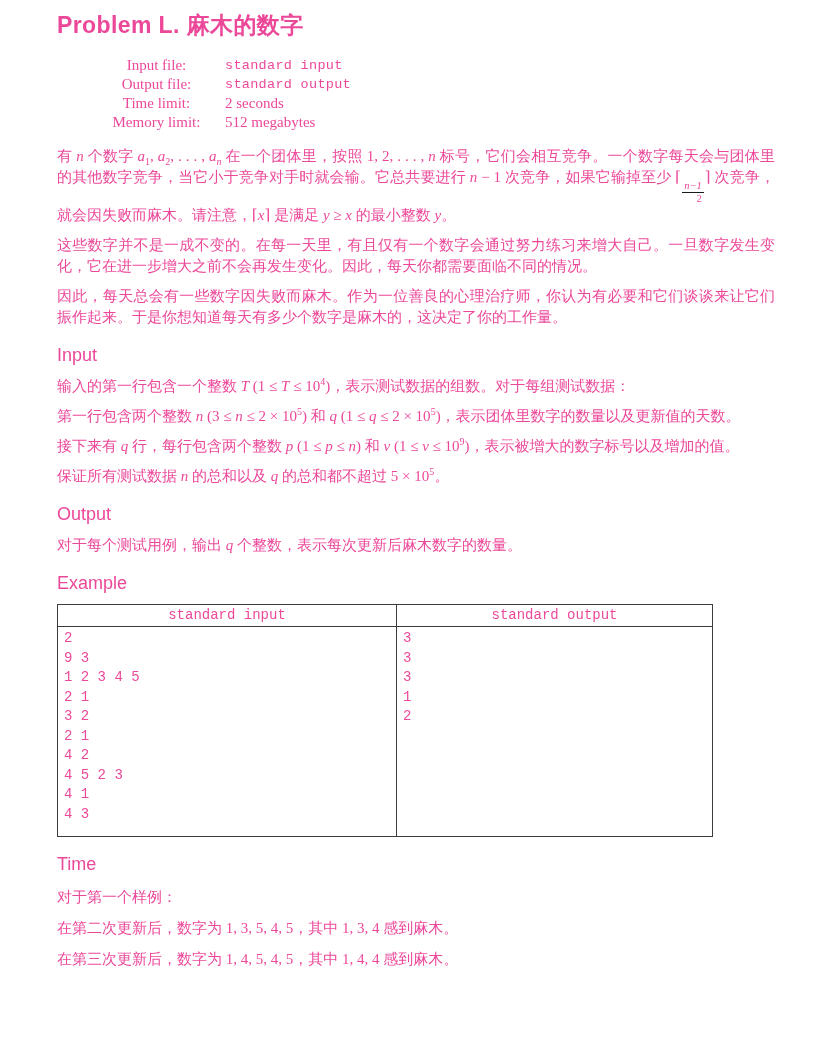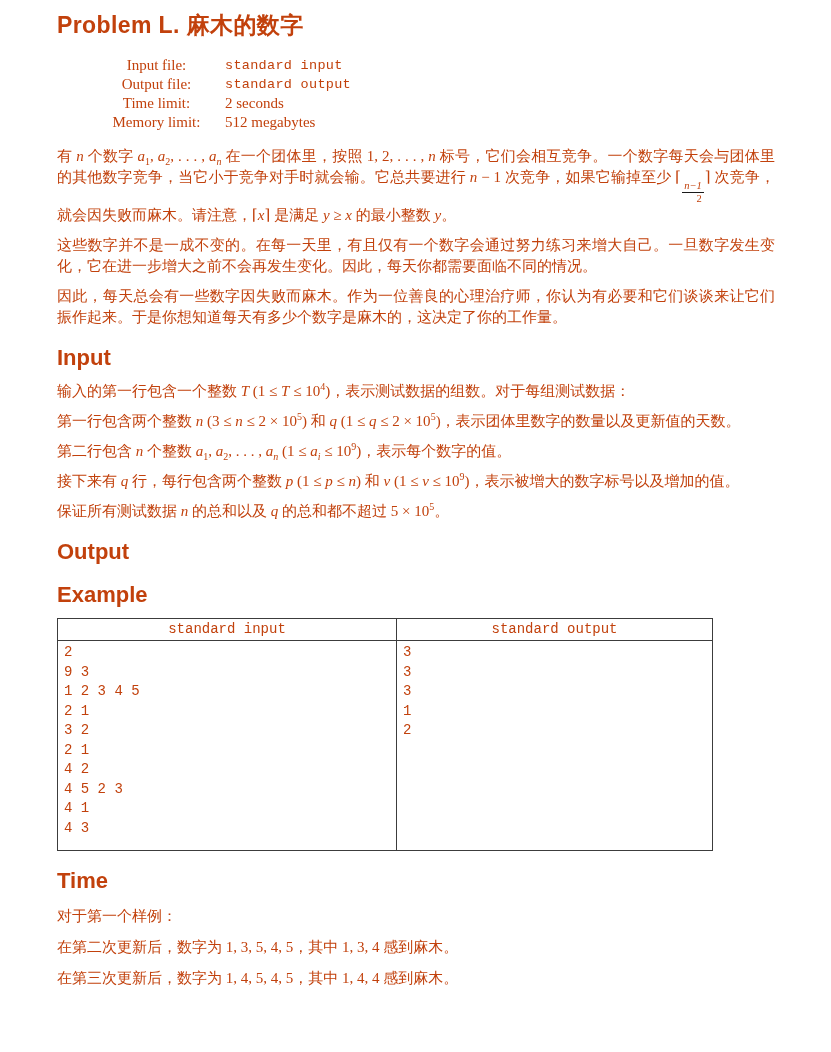--- a/index.html
+++ b/index.html
@@ -2,21 +2,21 @@
 <html><head>
 <meta charset="utf-8">
 <style>
   html, body { margin:0; padding:0; background:#ffffff; }
   .page {
     position:relative;
     width:831px; height:1052px;
     box-sizing:border-box;
     padding:10px 56px 0 57px;
     background:#ffffff;
-    color:#c2410c;
+    color:#ec4899;
     overflow:hidden;
   }
   .title {
     font-family:"Liberation Sans", sans-serif;
     font-weight:700;
     font-size:23px;
     letter-spacing:0.4px;
     margin:0 0 15px 0;
   }
   .meta { margin:0 0 14px 31px; font-size:15px; line-height:19px; }
@@ -33,21 +33,21 @@
   }
   .para {
     margin:0 0 9px 0;
     font-family:"Liberation Serif","DejaVu Serif",serif;
     font-size:15px;
     line-height:21px;
     text-align:justify;
   }
   .section-heading {
     font-family:"Liberation Sans", sans-serif;
-    font-size:22px; font-weight:700;
+    font-size:18px; font-weight:400;
     margin:17px 0 10px 0;
   }
   
   .i   { font-style:italic; font-family:"Liberation Serif","DejaVu Serif",serif; }
   .sup { font-size:10px; vertical-align:super; line-height:0; }
   .sub { font-size:10px; vertical-align:sub;   line-height:0; }
   .subi{ font-size:10px; vertical-align:sub;   line-height:0; font-style:italic; }
   .frac{
     display:inline-flex; flex-direction:column; align-items:flex-end;
     vertical-align:-7px; font-size:10.5px; line-height:1.15; margin:0 1px;
@@ -113,26 +113,28 @@
           <span class="fden">2</span>
         </span>⌉ 次竞争，就会因失败而麻木。请注意，⌈<span class="i">x</span>⌉ 是满足 <span class="i">y</span> ≥ <span class="i">x</span> 的最小整数 <span class="i">y</span>。</p>
       <p class="para">这些数字并不是一成不变的。在每一天里，有且仅有一个数字会通过努力练习来增大自己。一旦数字发生变化，它在进一步增大之前不会再发生变化。因此，每天你都需要面临不同的情况。</p>
       <p class="para">因此，每天总会有一些数字因失败而麻木。作为一位善良的心理治疗师，你认为有必要和它们谈谈来让它们振作起来。于是你想知道每天有多少个数字是麻木的，这决定了你的工作量。</p>
     </div>
 
   <h2 class="section-heading">Input</h2>
   <div id="input-paras">
       <p class="para">输入的第一行包含一个整数 <span class="i">T</span> (1 ≤ <span class="i">T</span> ≤ 10<span class="sup">4</span>)，表示测试数据的组数。对于每组测试数据：</p>
       <p class="para">第一行包含两个整数 <span class="i">n</span> (3 ≤ <span class="i">n</span> ≤ 2 × 10<span class="sup">5</span>) 和 <span class="i">q</span> (1 ≤ <span class="i">q</span> ≤ 2 × 10<span class="sup">5</span>)，表示团体里数字的数量以及更新值的天数。</p>
-      <p class="para">第二行包含 <span class="i">n</span> 个整数 <span class="i">a</span><span class="sub">1</span>, <span class="i">a</span><span class="sub">2</span>, . . . , <span class="i">a</span><span class="subi">n</span> (1 ≤ <span class="i">a</span><span class="subi">i</span> ≤ 10<span class="sup">9</span>)，表示每个数字的值。</p>
       <p class="para">接下来有 <span class="i">q</span> 行，每行包含两个整数 <span class="i">p</span> (1 ≤ <span class="i">p</span> ≤ <span class="i">n</span>) 和 <span class="i">v</span> (1 ≤ <span class="i">v</span> ≤ 10<span class="sup">9</span>)，表示被增大的数字标号以及增加的值。</p>
       <p class="para">保证所有测试数据 <span class="i">n</span> 的总和以及 <span class="i">q</span> 的总和都不超过 5 × 10<span class="sup">5</span>。</p>
     </div>
 
   <h2 class="section-heading">Output</h2>
+  <div id="output-paras">
+      <p class="para">对于每个测试用例，输出 <span class="i">q</span> 个整数，表示每次更新后麻木数字的数量。</p>
+    </div>
 
   <h2 class="section-heading">Example</h2>
   <table class="example-table">
     <colgroup>
       <col class="col-input">
         <col class="col-output">
     </colgroup>
     <thead>
       <tr>
         <th>standard input</th>

